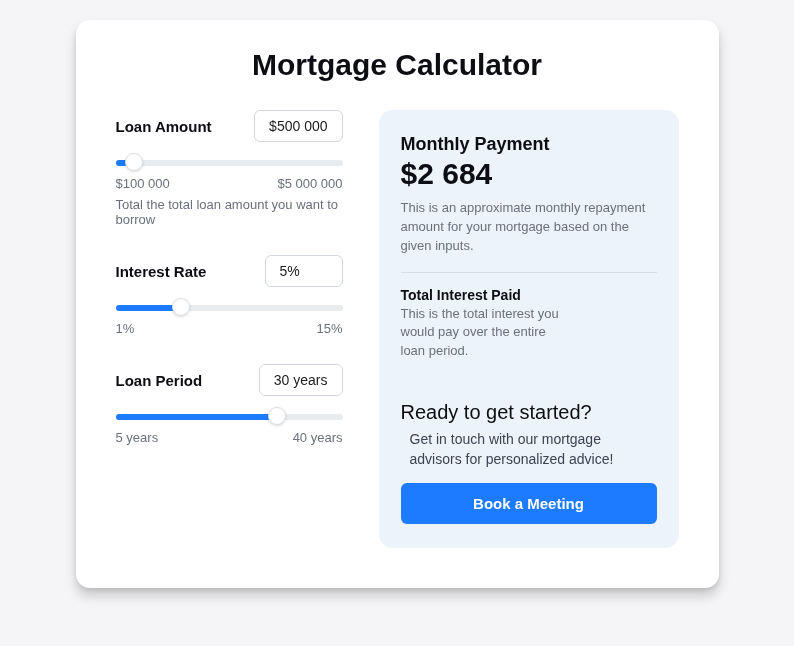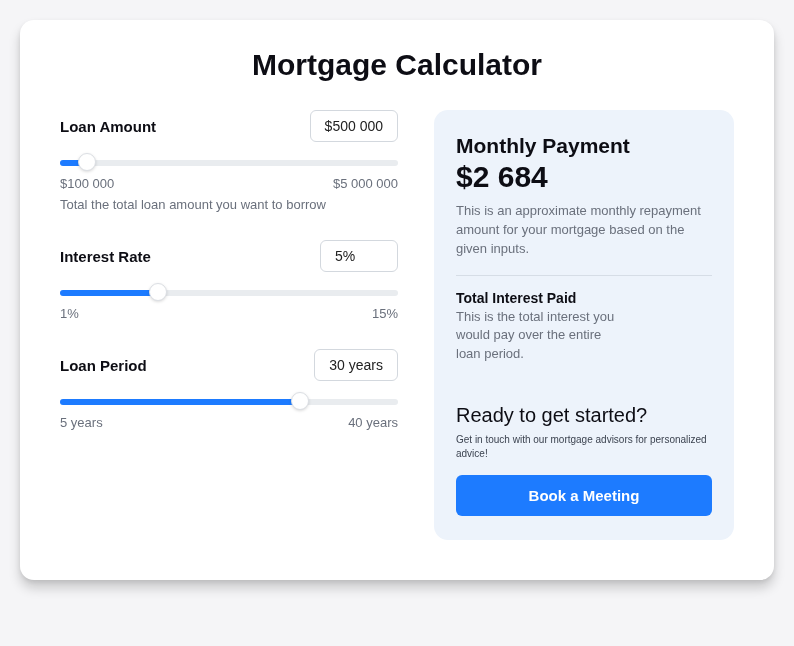--- a/index.html
+++ b/index.html
@@ -5,21 +5,21 @@
   * { box-sizing: border-box; margin: 0; padding: 0; }
   body {
     font-family: -apple-system, BlinkMacSystemFont, "Segoe UI", Helvetica, Arial, sans-serif;
     background: #f5f5f7;
     display: flex;
     justify-content: center;
     align-items: flex-start;
     padding: 20px;
   }
   .card {
-    width: 754px;
+    width: 643px;
     background: #fff;
     border-radius: 14px;
     box-shadow: 0 8px 12px rgba(0,0,0,0.18), 0 2px 4px rgba(0,0,0,0.08);
     padding: 28px 40px 40px 40px;
   }
   .title {
     text-align: center;
     font-size: 30px;
     font-weight: 800;
     color: #0d0d14;
@@ -94,21 +94,21 @@
     justify-content: space-between;
     font-size: 13px;
     color: #6a707c;
   }
   .helper {
     font-size: 13px;
     color: #6a707c;
     margin-top: 6px;
   }
   .result-label {
-    font-size: 21px;
+    font-size: 18px;
     font-weight: 700;
     color: #0d0d14;
     margin-bottom: 2px;
   }
   .result-value {
     font-size: 30px;
     font-weight: 800;
     color: #0d0d14;
     margin-bottom: 8px;
   }
@@ -139,24 +139,25 @@
     white-space: nowrap;
   }
   .cta-head {
     font-size: 20px;
     font-weight: 400;
     color: #0d0d14;
     margin-top: 40px;
     margin-bottom: 6px;
   }
   .cta-sub {
-    font-size: 10px;
+    font-size: 14px;
     color: #3c4350;
     line-height: 1.4;
     margin-bottom: 14px;
+    margin-left: 9px;
   }
   .cta-btn {
     display: block;
     width: 100%;
     background: #1d7bff;
     color: #fff;
     font-size: 15px;
     font-weight: 700;
     text-align: center;
     padding: 12px 0;

